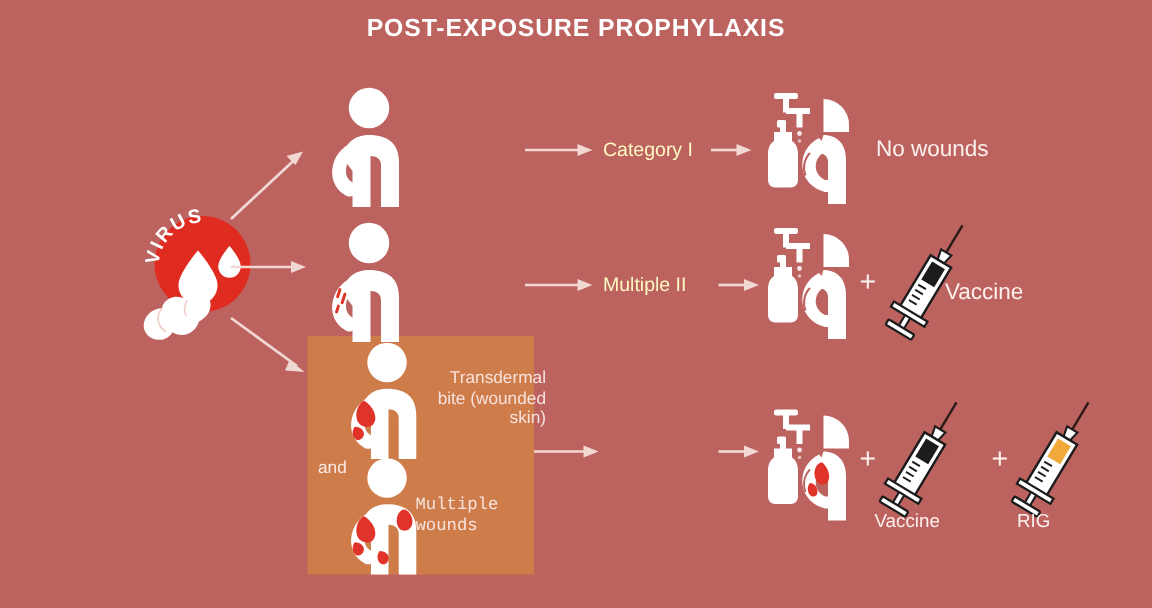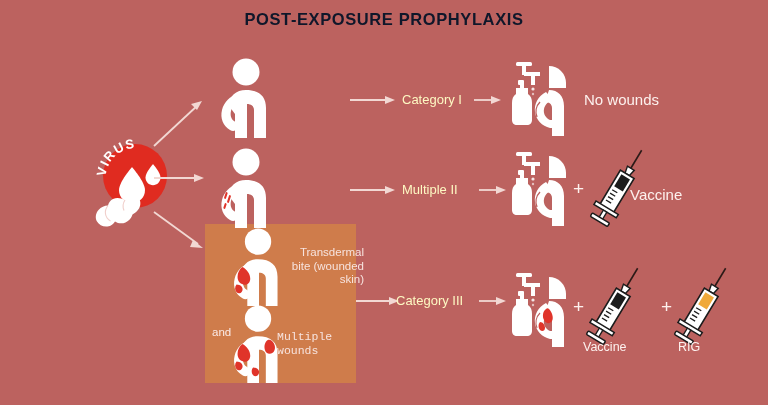--- a/index.html
+++ b/index.html
@@ -6,21 +6,21 @@
   body{
     width:768px;height:405px;overflow:hidden;
     background:#bc625f;
     font-family:"Liberation Sans", sans-serif;
     position:relative;
   }
   #stage{position:absolute;left:0;top:0;width:768px;height:405px;}
 
   .title{
     position:absolute;left:0;top:10px;width:768px;text-align:center;
-    color:#0f172a;font-size:16.5px;font-weight:bold;letter-spacing:.6px;
+    color:#ffffff;font-size:16.5px;font-weight:bold;letter-spacing:.6px;
   }
 
   .abs{position:absolute;}
 
   
   .orangebox{
     left:205px;top:224px;width:151px;height:159px;
     background:#cf7c4b;
   }
 
@@ -35,21 +35,21 @@
   .outcome{
     position:absolute;color:#fdf1ee;font-size:15px;white-space:nowrap;
   }
   .plus{
     position:absolute;color:#fdf1ee;font-size:19px;font-weight:400;
   }
   .smalllbl{
     position:absolute;color:#fdf1ee;font-size:12.5px;white-space:nowrap;
   }
   .andlbl{
-    position:absolute;color:#fbeae6;font-size:11.5px;margin-top:20px;
+    position:absolute;color:#fbeae6;font-size:11.5px;
   }
 
   svg{display:block;overflow:visible;}
   .ico{position:absolute;}
 </style>
 </head>
 <body>
 
 <div id="stage">
 
@@ -273,21 +273,20 @@
   </div>
 
   <div class="lbl" style="left:277px;top:330px;width:72px;font-family:Liberation Mono, monospace;">Multiple
 wounds</div>
 
   <svg class="abs" style="left:356px;top:293px;width:48px;height:16px;">
     <line x1="0" y1="8" x2="36" y2="8" stroke="#f2d8d3" stroke-width="1.8"></line>
     <polygon points="43,8 33,4 33,12" fill="#f2d8d3"></polygon>
   </svg>
 
-  <div class="cat" style="left:396px;top:293px;">Category III</div>
 
   <svg class="abs" style="left:479px;top:293px;width:34px;height:16px;">
     <line x1="0" y1="8" x2="20" y2="8" stroke="#f2d8d3" stroke-width="1.8"></line>
     <polygon points="27,8 17,4 17,12" fill="#f2d8d3"></polygon>
   </svg>
 
   <div class="ico" style="left:504px;top:268px;">
     <svg width="66" height="80" viewBox="0 0 66 78">
       <path d="M45,8 A17,17 0 0 1 62,25 L62,30 L45,30 Z" fill="#ffffff"></path>
       <rect x="18" y="6" width="4" height="11" fill="#ffffff"></rect>

